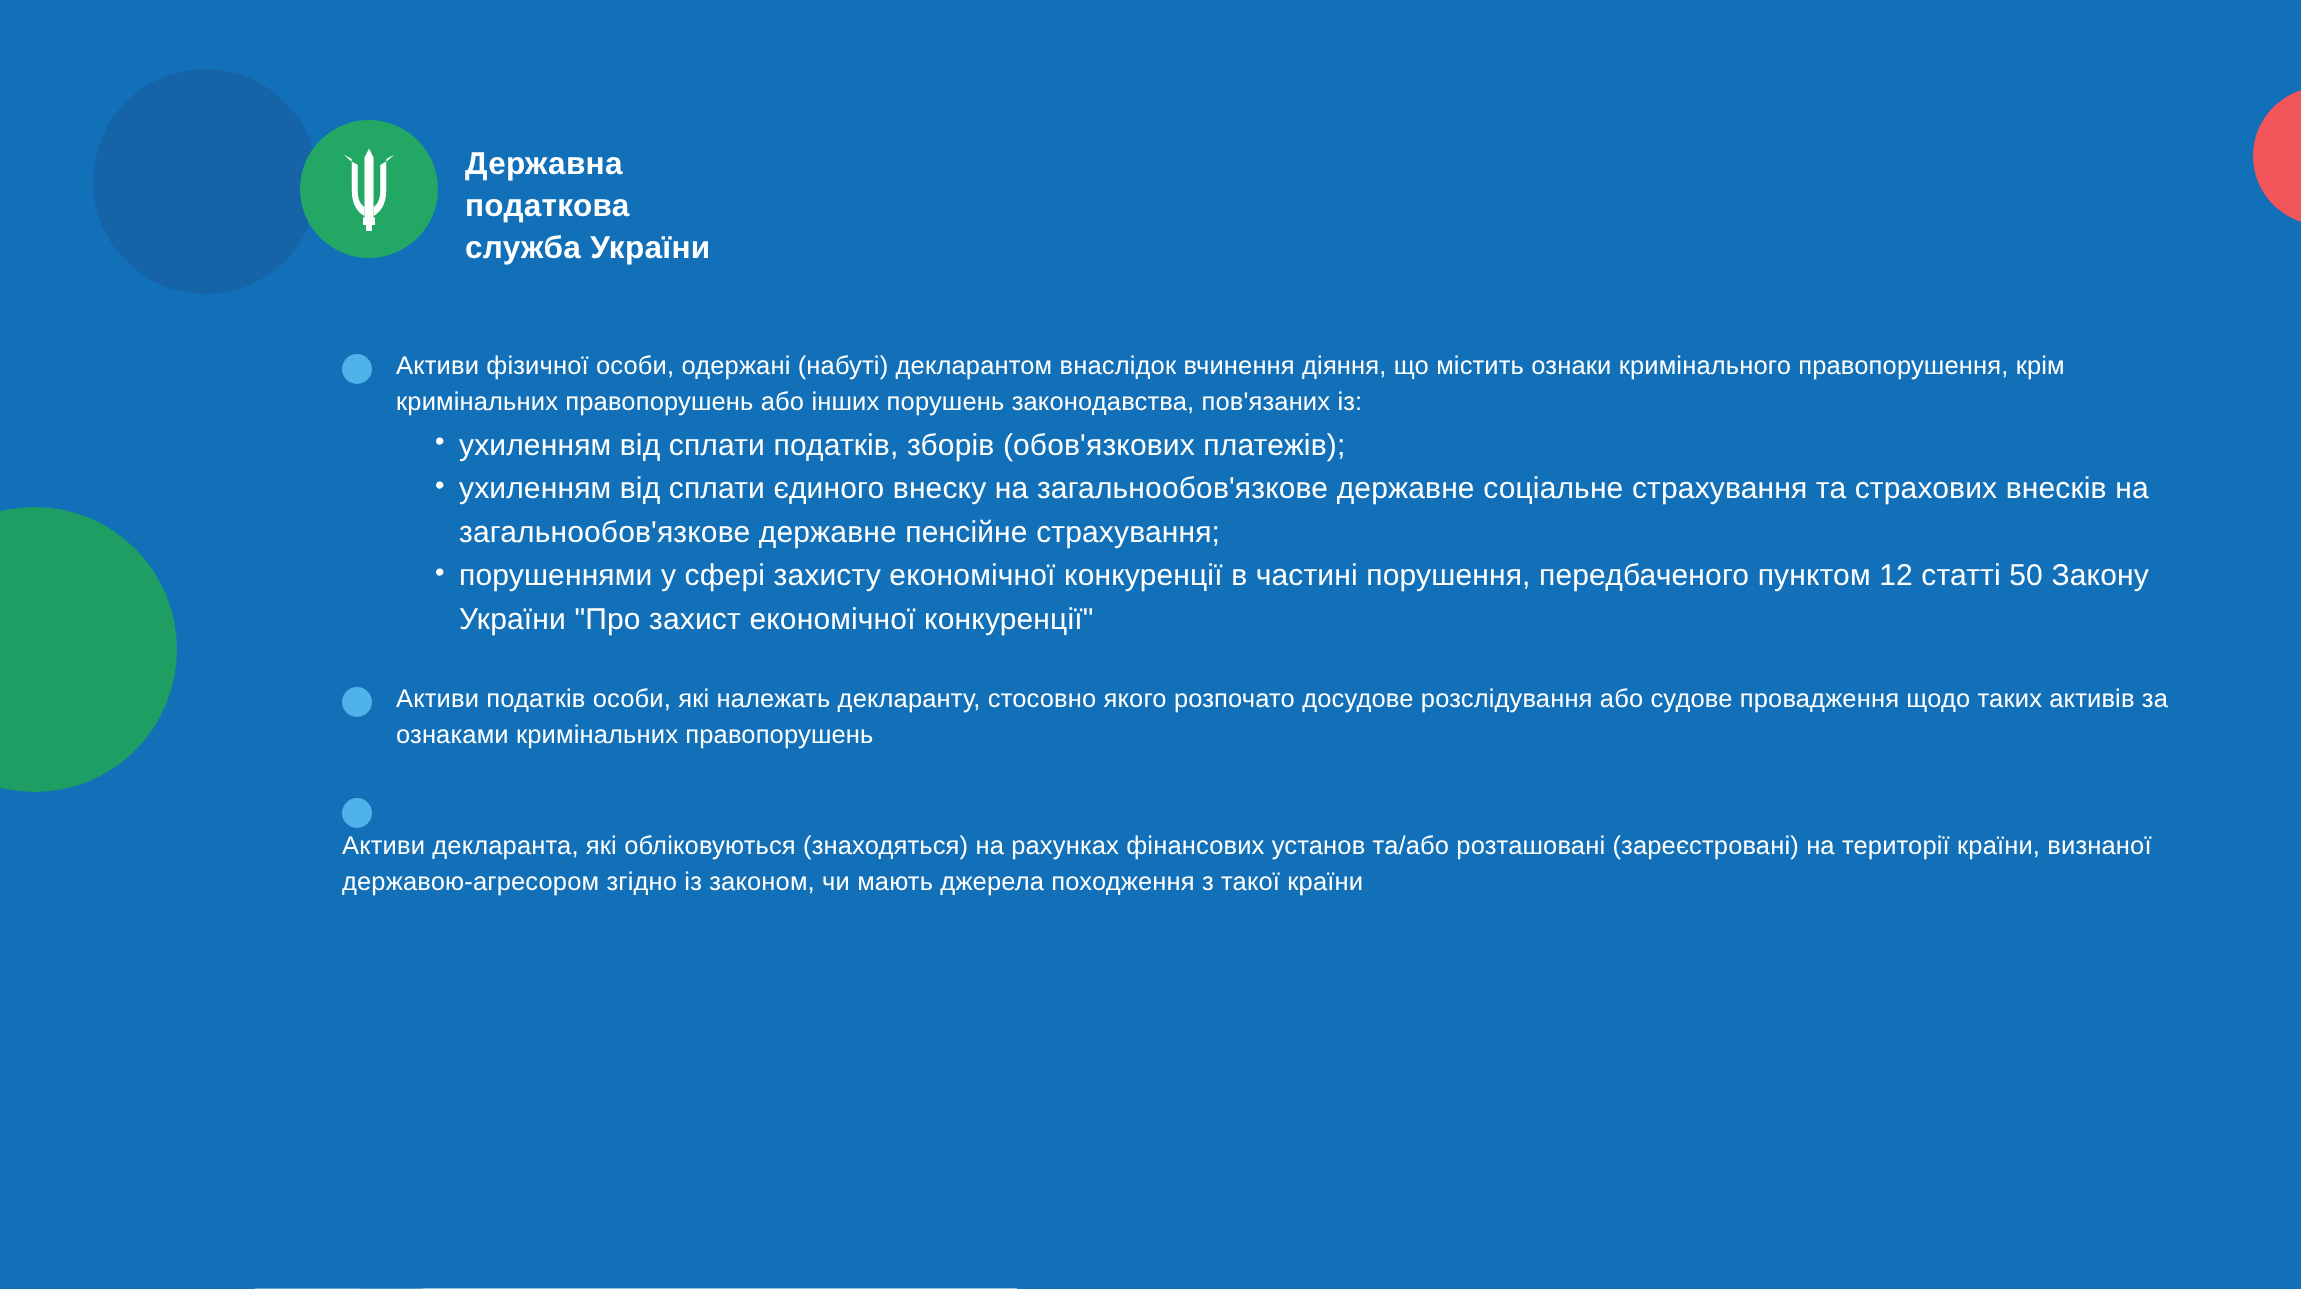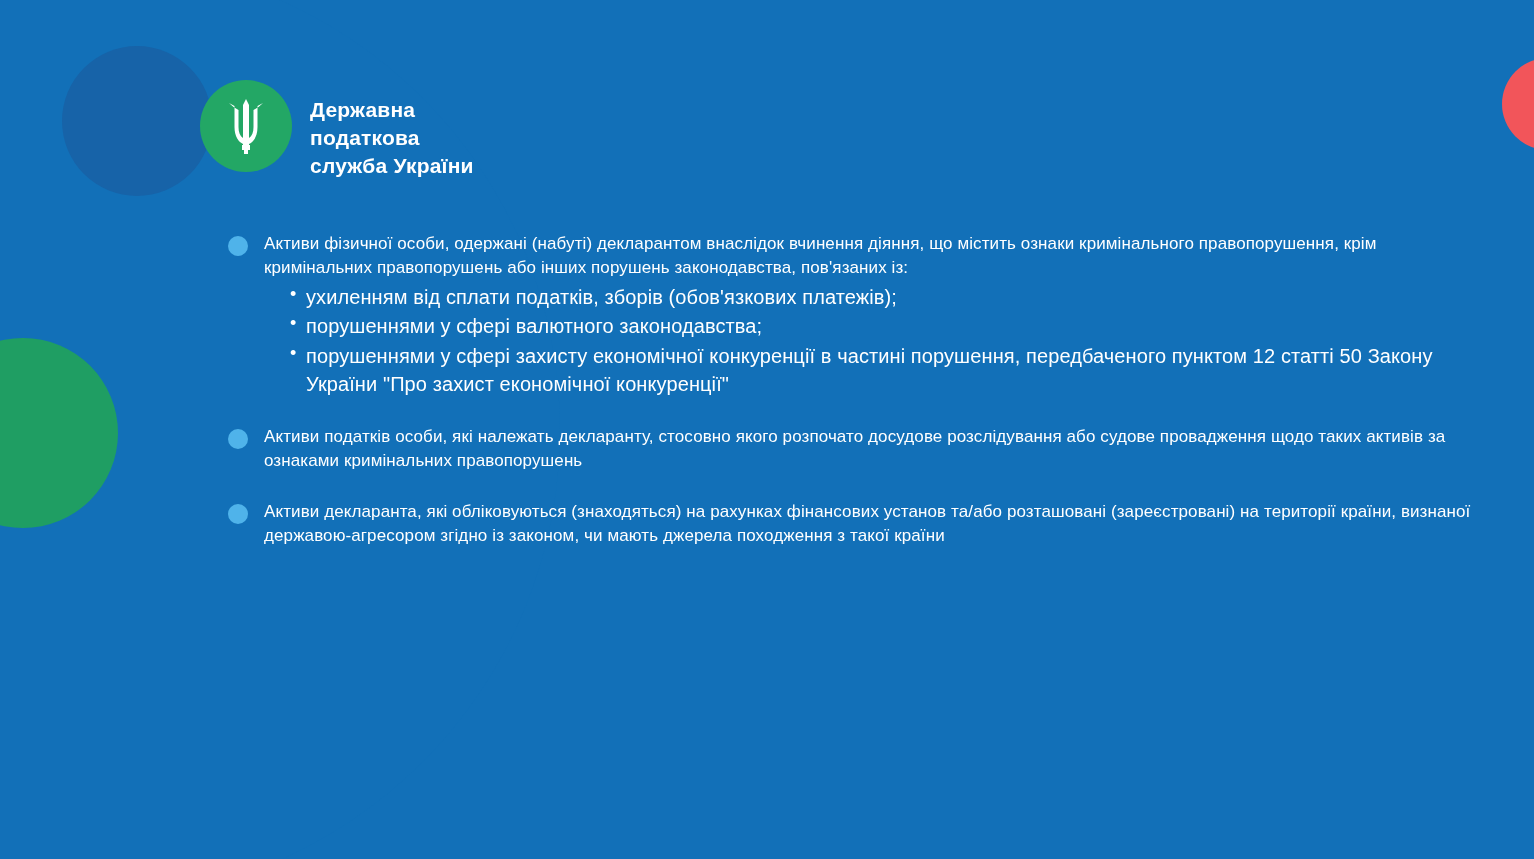--- a/index.html
+++ b/index.html
@@ -119,21 +119,21 @@
     left: 228px;
     top: 232px;
     width: 1250px;
     z-index: 5;
   }
   .item {
     display: flex;
     align-items: flex-start;
     margin-bottom: 26px;
   }
-  .item:last-child { margin-bottom: 0; }
+  .item:last-child { margin-bottom: 0; flex-direction: column; }
   .bullet-dot {
     flex: 0 0 auto;
     width: 20px;
     height: 20px;
     border-radius: 50%;
     background: #4fb3ea;
     margin-top: 4px;
     margin-right: 16px;
   }
   .item-body { flex: 1 1 auto; }
@@ -198,21 +198,21 @@
 
 
   <div class="content">
 
     <div class="item">
       <div class="bullet-dot"></div>
       <div class="item-body">
         <div class="item-text">Активи фізичної особи, одержані (набуті) декларантом внаслідок вчинення діяння, що містить ознаки кримінального правопорушення, крім кримінальних правопорушень або інших порушень законодавства, пов'язаних із:</div>
         <ul class="sublist">
           <li>ухиленням від сплати податків, зборів (обов'язкових платежів);</li>
-          <li>порушеннями у сфері валютного законодавства;</li>
+          <li>ухиленням від сплати єдиного внеску на загальнообов'язкове державне соціальне страхування та страхових внесків на загальнообов'язкове державне пенсійне страхування;</li>
           <li>порушеннями у сфері захисту економічної конкуренції в частині порушення, передбаченого пунктом 12 статті 50 Закону України "Про захист економічної конкуренції"</li>
         </ul>
       </div>
     </div>
 
     <div class="item">
       <div class="bullet-dot"></div>
       <div class="item-body">
         <div class="item-text">Активи податків особи, які належать декларанту, стосовно якого розпочато досудове розслідування або судове провадження щодо таких активів за ознаками кримінальних правопорушень</div>
       </div>

